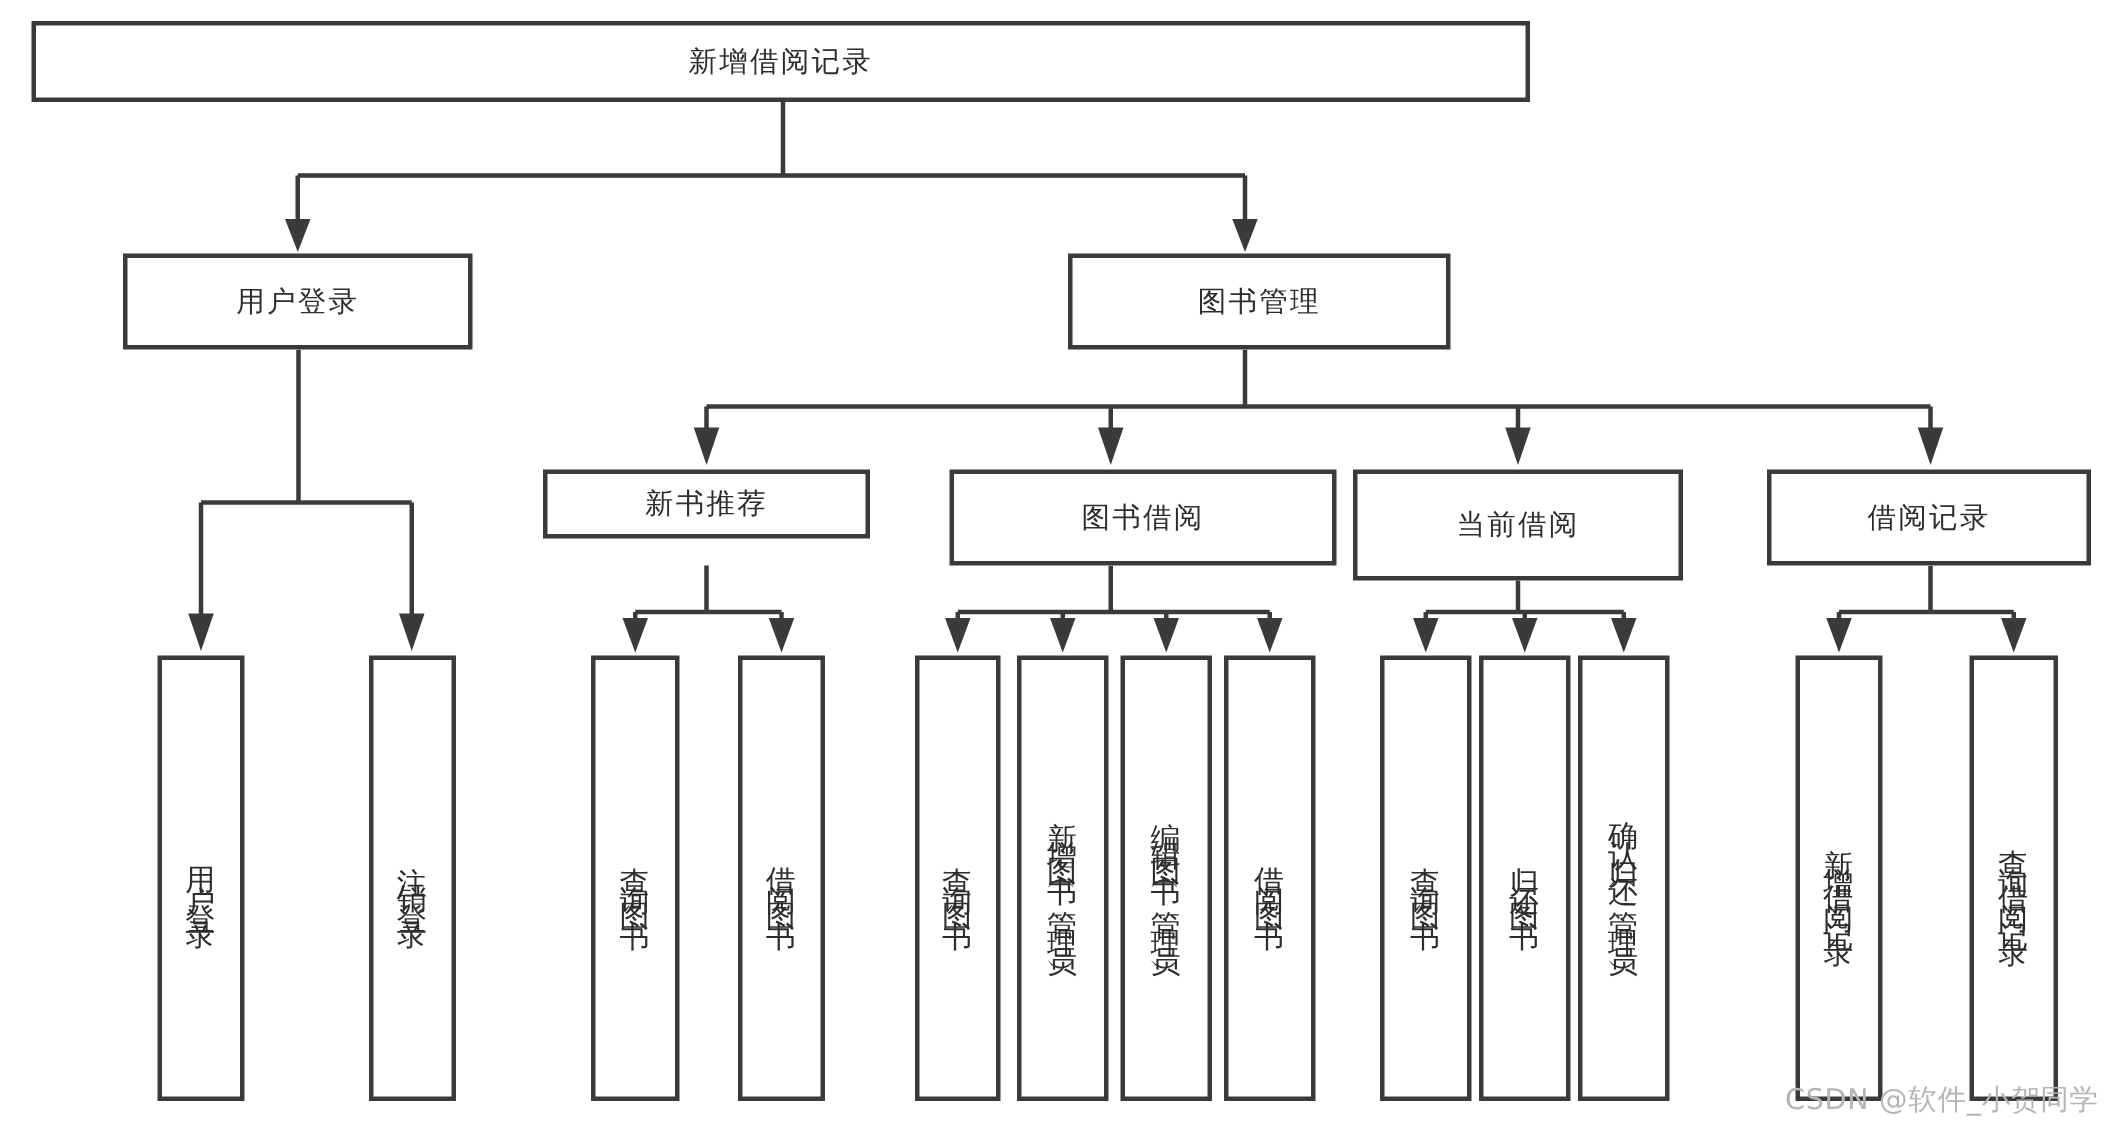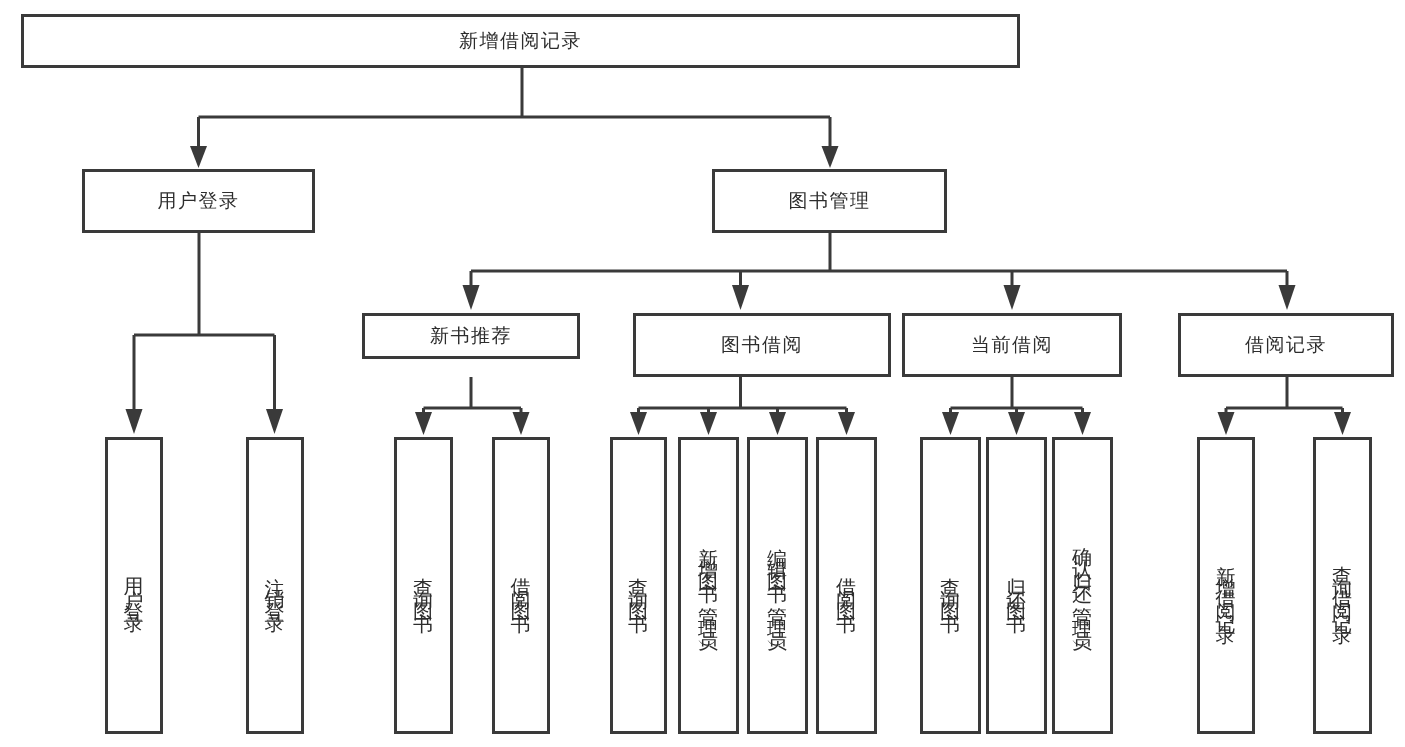--- a/index.html
+++ b/index.html
@@ -88,39 +88,40 @@
       <polygon class="arrow" points="1008,412 1025,412 1016.5,435"></polygon>
       <polygon class="arrow" points="1074,412 1091,412 1082.5,435"></polygon>
       <polygon class="arrow" points="1217.5,412 1234.5,412 1226,435"></polygon>
       <polygon class="arrow" points="1334,412 1351,412 1342.5,435"></polygon>
     </g>
   </svg>
 
   <div class="node h-node" style="left:21px; top:14px; width:999px; height:54px;">新增借阅记录</div>
 
   <div class="node h-node" style="left:82px; top:169px; width:233px; height:64px;">用户登录</div>
-  <div class="node h-node" style="left:712px; top:169px; width:235px; height:64px;">图书管理</div>
+  <div class="node h-node" style="left:712px; top:169px; width:255px; height:64px;">图书管理</div>
 
   <div class="node h-node" style="left:362px; top:313px; width:218px; height:46px;">新书推荐</div>
   <div class="node h-node" style="left:633px; top:313px; width:258px; height:64px;">图书借阅</div>
-  <div class="node h-node" style="left:902px; top:313px; width:220px; height:64px;">当前借阅</div>
+  <div class="node h-node" style="left:902px; top:313px; width:220px; height:74px;">当前借阅</div>
   <div class="node h-node" style="left:1178px; top:313px; width:216px; height:64px;">借阅记录</div>
 
   <div class="node v-node" style="left:105px; top:437px; width:58px; height:297px;">用户登录</div>
   <div class="node v-node" style="left:246px; top:437px; width:58px; height:297px;">注销登录</div>
 
   <div class="node v-node" style="left:394px; top:437px; width:59px; height:297px;">查询图书</div>
   <div class="node v-node" style="left:492px; top:437px; width:58px; height:297px;">借阅图书</div>
 
   <div class="node v-node" style="left:610px; top:437px; width:57px; height:297px;">查询图书</div>
   <div class="node v-node" style="left:678px; top:437px; width:61px; height:297px;">新增图书（管理员）</div>
   <div class="node v-node" style="left:747px; top:437px; width:61px; height:297px;">编辑图书（管理员）</div>
   <div class="node v-node" style="left:816px; top:437px; width:61px; height:297px;">借阅图书</div>
 
   <div class="node v-node" style="left:920px; top:437px; width:61px; height:297px;">查询图书</div>
   <div class="node v-node" style="left:986px; top:437px; width:61px; height:297px;">归还图书</div>
   <div class="node v-node" style="left:1052px; top:437px; width:61px; height:297px;">确认归还（管理员）</div>
 
   <div class="node v-node" style="left:1197px; top:437px; width:58px; height:297px;">新增借阅记录</div>
   <div class="node v-node" style="left:1313px; top:437px; width:59px; height:297px;">查询借阅记录</div>
 
+  <div class="watermark">CSDN @软件_小贺同学</div>
 
 </div>
 
 </body></html>

